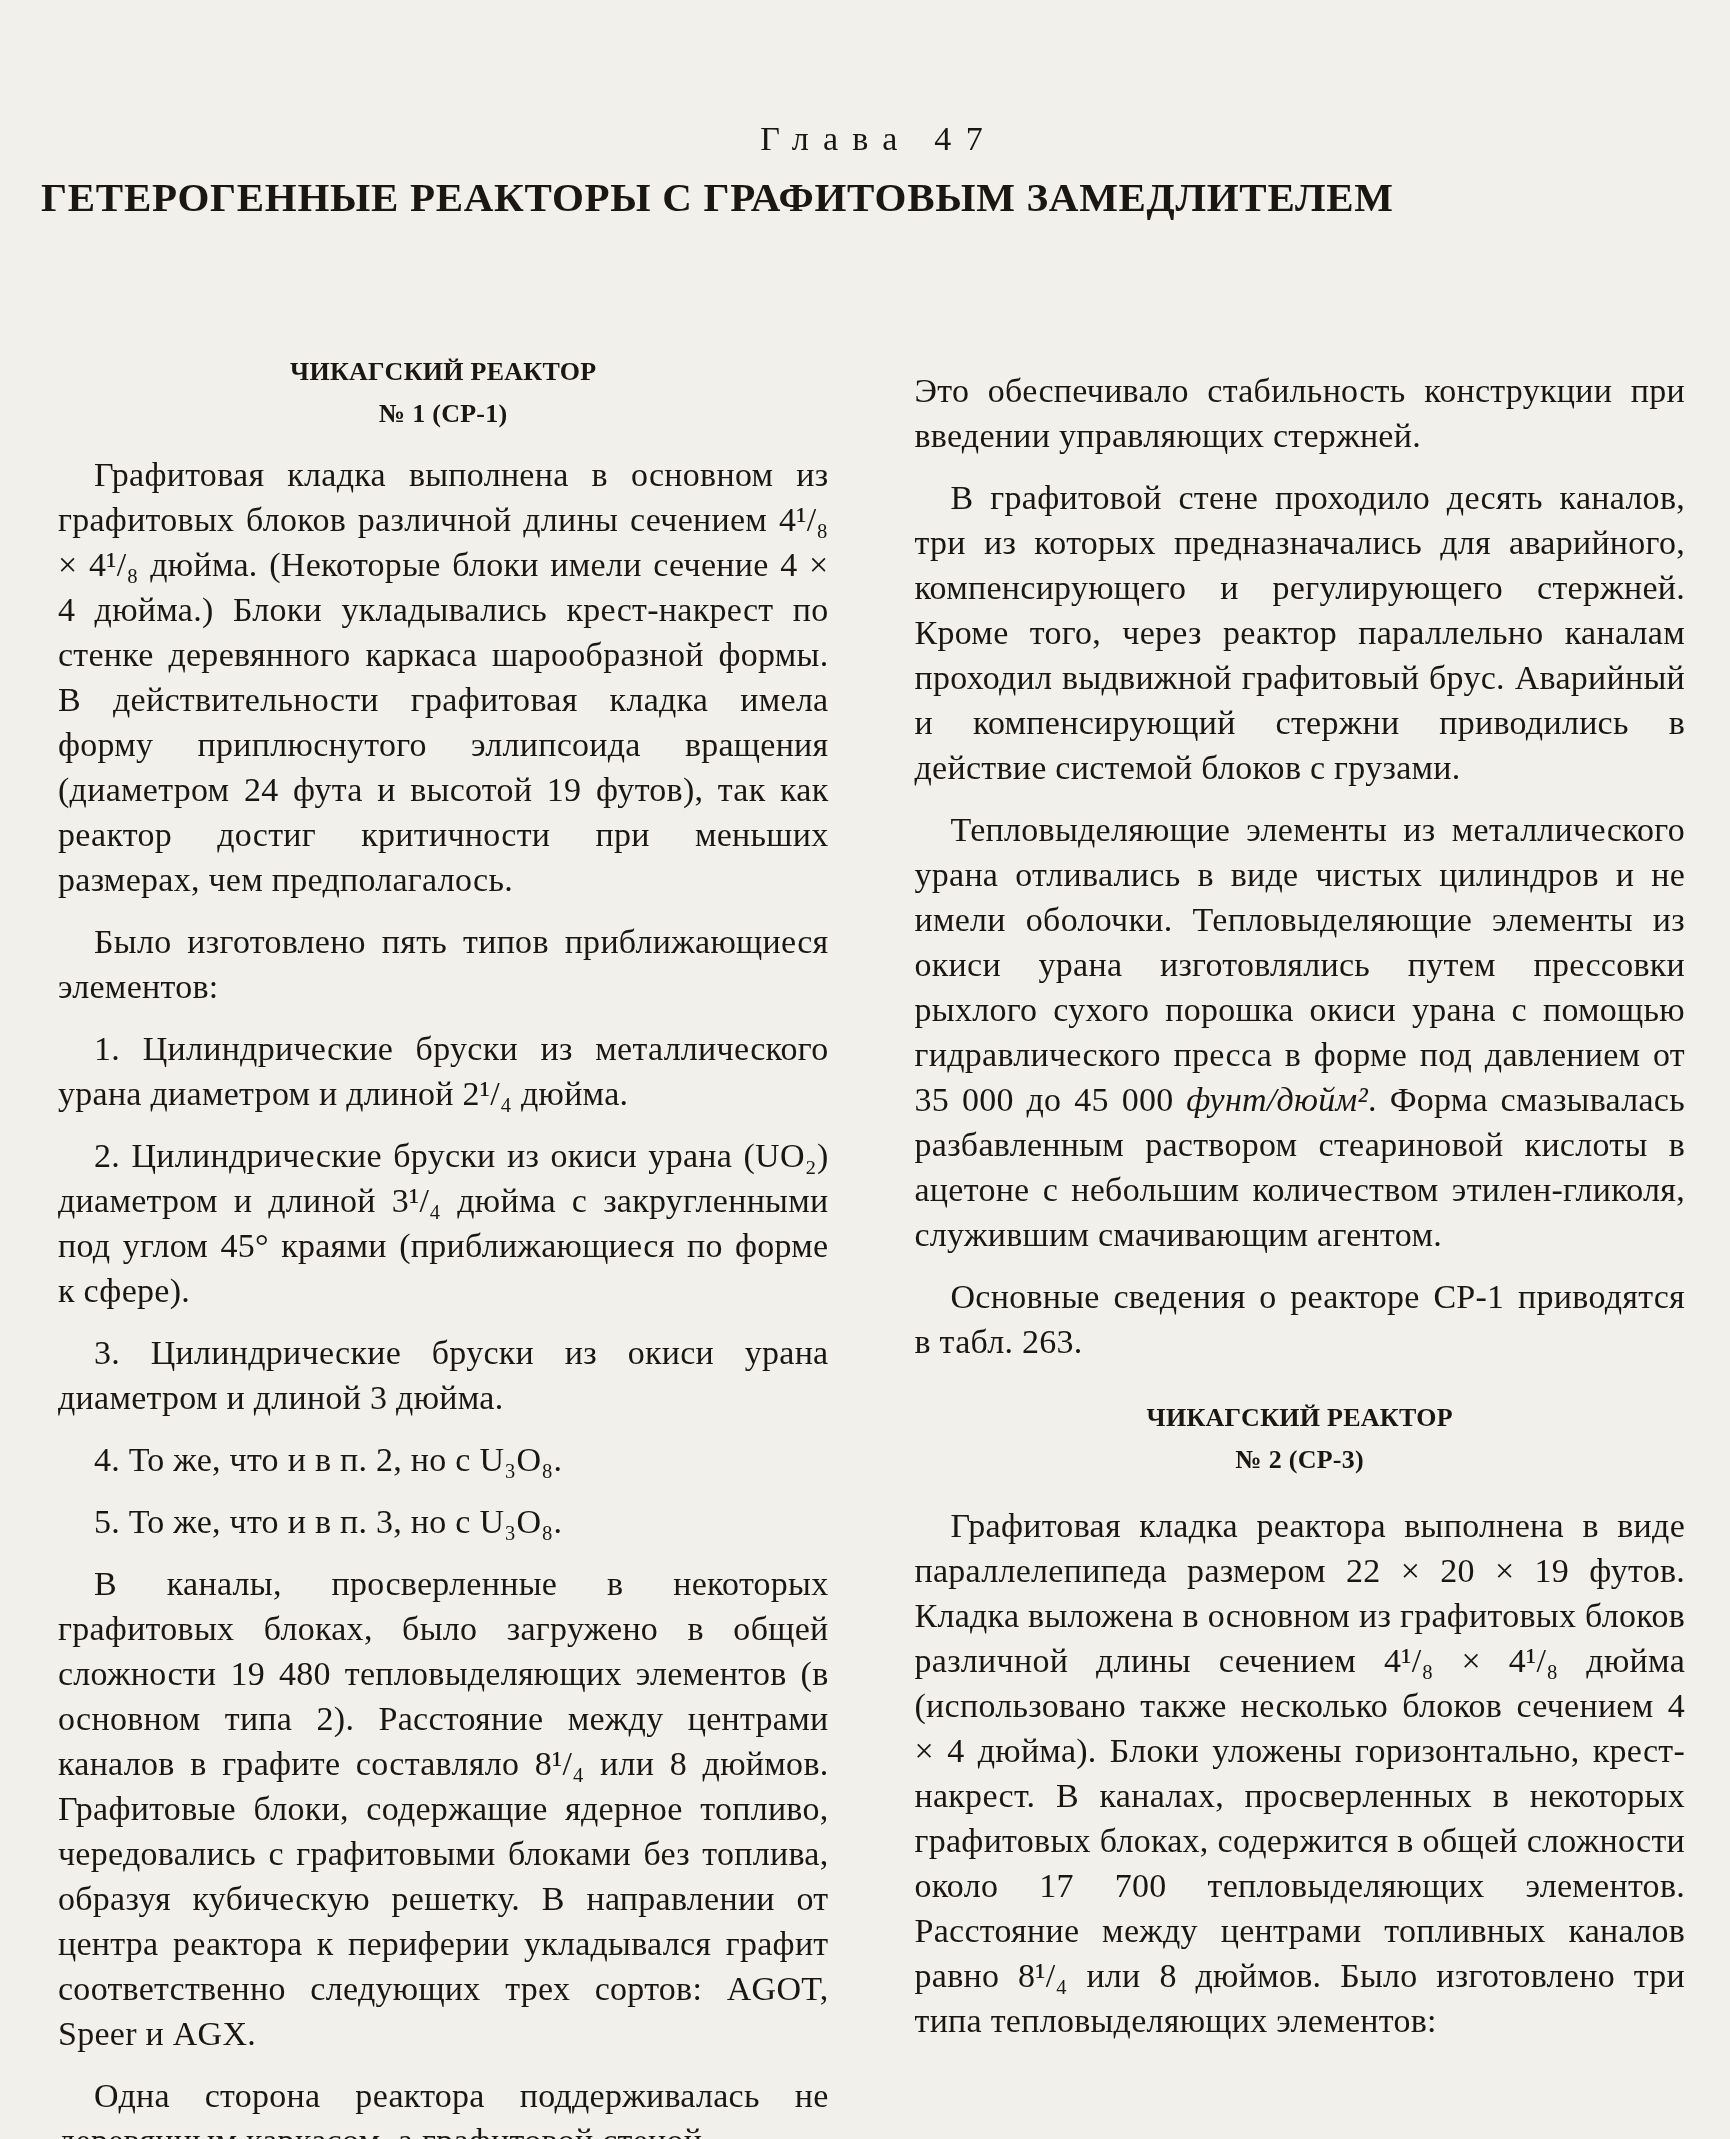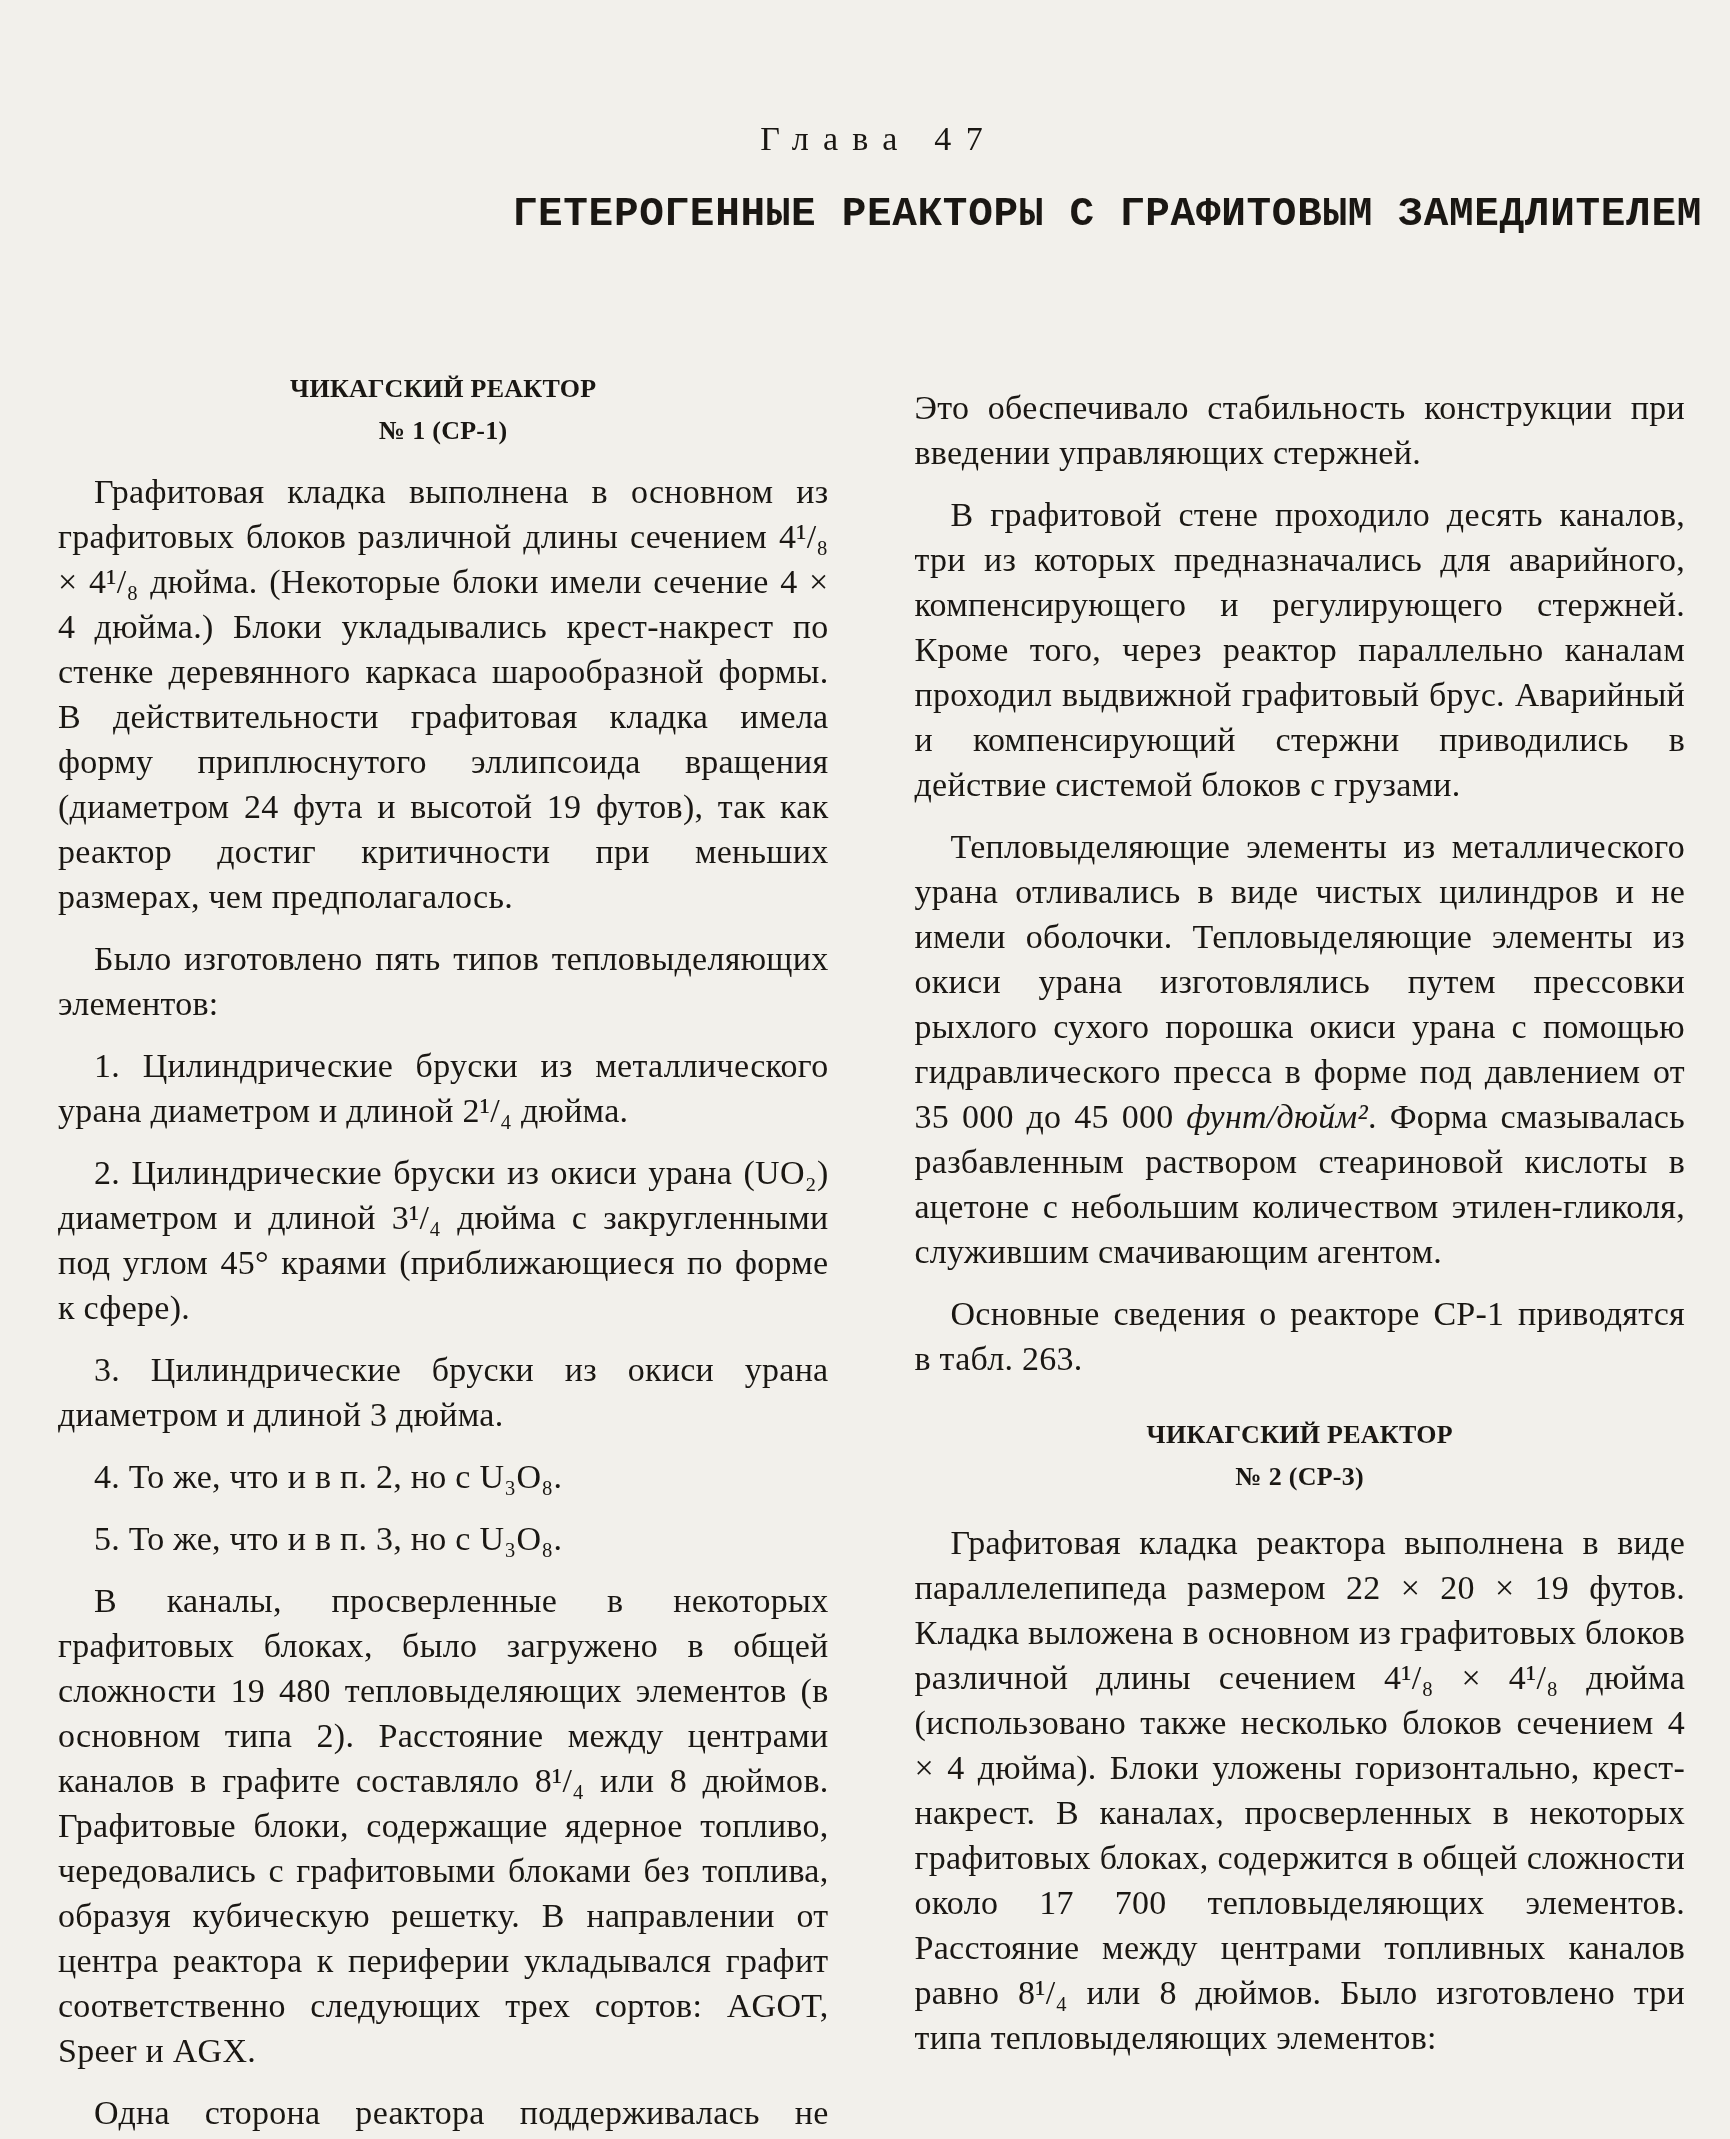--- a/index.html
+++ b/index.html
@@ -20,27 +20,26 @@
     overflow: hidden;
   }
   .chapter {
     text-align: center;
     font-size: 34px;
     line-height: 40px;
     letter-spacing: 0.42em;
     text-indent: 0.42em; 
   }
   .title {
-    margin: 29px 0 0 0;
-    text-align: right;
+    margin: 12px 0 0 0;
+    text-align: left;
     font-size: 41px;
     line-height: 52px;
     font-weight: bold;
     letter-spacing: 0.7px;
-    font-family: Liberation Mono, monospace;
   }
   .columns {
     margin-top: 128px;
     display: flex;
     gap: 52px;
   }
   .col {
     flex: 1 1 0;
     min-width: 0;
     font-size: 34px;
@@ -79,21 +78,21 @@
 
   <div class="columns">
 
     <div class="col">
       <div class="sec-h">
         <div>ЧИКАГСКИЙ РЕАКТОР</div>
         <div>№ 1 (CP-1)</div>
       </div>
 
       <p>Графитовая кладка выполнена в основном из графитовых блоков различной длины сечением 4¹/₈ × 4¹/₈ дюйма. (Некоторые блоки имели сечение 4 × 4 дюйма.) Блоки укладывались крест-накрест по стенке деревянного каркаса шарообразной формы. В действительности графитовая кладка имела форму приплюснутого эллипсоида вращения (диаметром 24 фута и высотой 19 футов), так как реактор достиг критичности при меньших размерах, чем предполагалось.</p>
-      <p>Было изготовлено пять типов тепловыделяющих элементов:</p>
+      <p>Было изготовлено пять типов приближающиеся элементов:</p>
       <p>1. Цилиндрические бруски из металлического урана диаметром и длиной 2¹/₄ дюйма.</p>
       <p>2. Цилиндрические бруски из окиси урана (UO₂) диаметром и длиной 3¹/₄ дюйма с закругленными под углом 45° краями (приближающиеся по форме к сфере).</p>
       <p>3. Цилиндрические бруски из окиси урана диаметром и длиной 3 дюйма.</p>
       <p>4. То же, что и в п. 2, но с U₃O₈.</p>
       <p>5. То же, что и в п. 3, но с U₃O₈.</p>
       <p>В каналы, просверленные в некоторых графитовых блоках, было загружено в общей сложности 19 480 тепловыделяющих элементов (в основном типа 2). Расстояние между центрами каналов в графите составляло 8¹/₄ или 8 дюймов. Графитовые блоки, содержащие ядерное топливо, чередовались с графитовыми блоками без топлива, образуя кубическую решетку. В направлении от центра реактора к периферии укладывался графит соответственно следующих трех сортов: AGOT, Speer и AGX.</p>
       <p>Одна сторона реактора поддерживалась не деревянным каркасом, а графитовой стеной.</p>
     </div>
 
     <div class="col">

